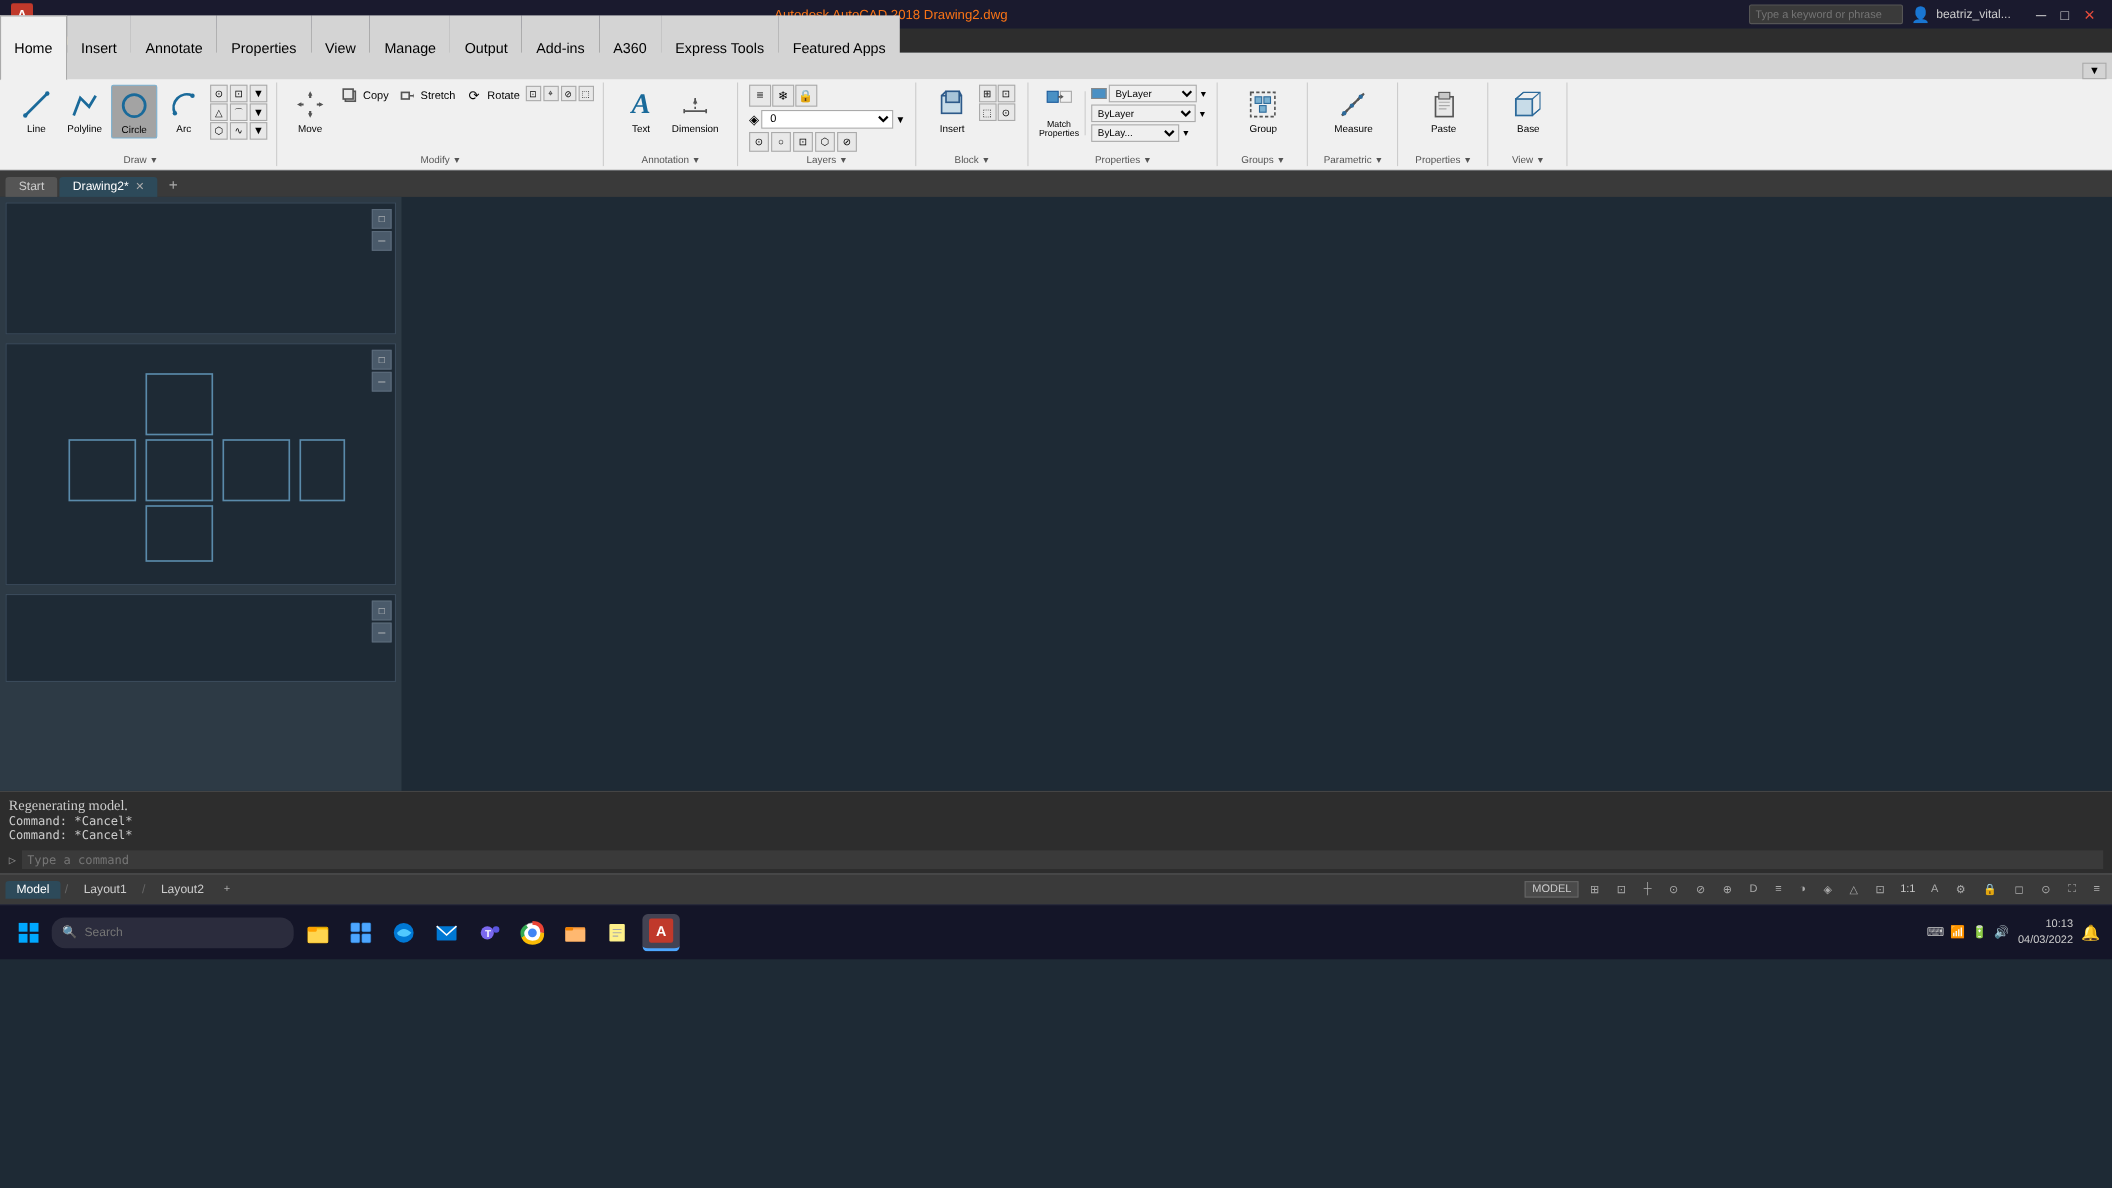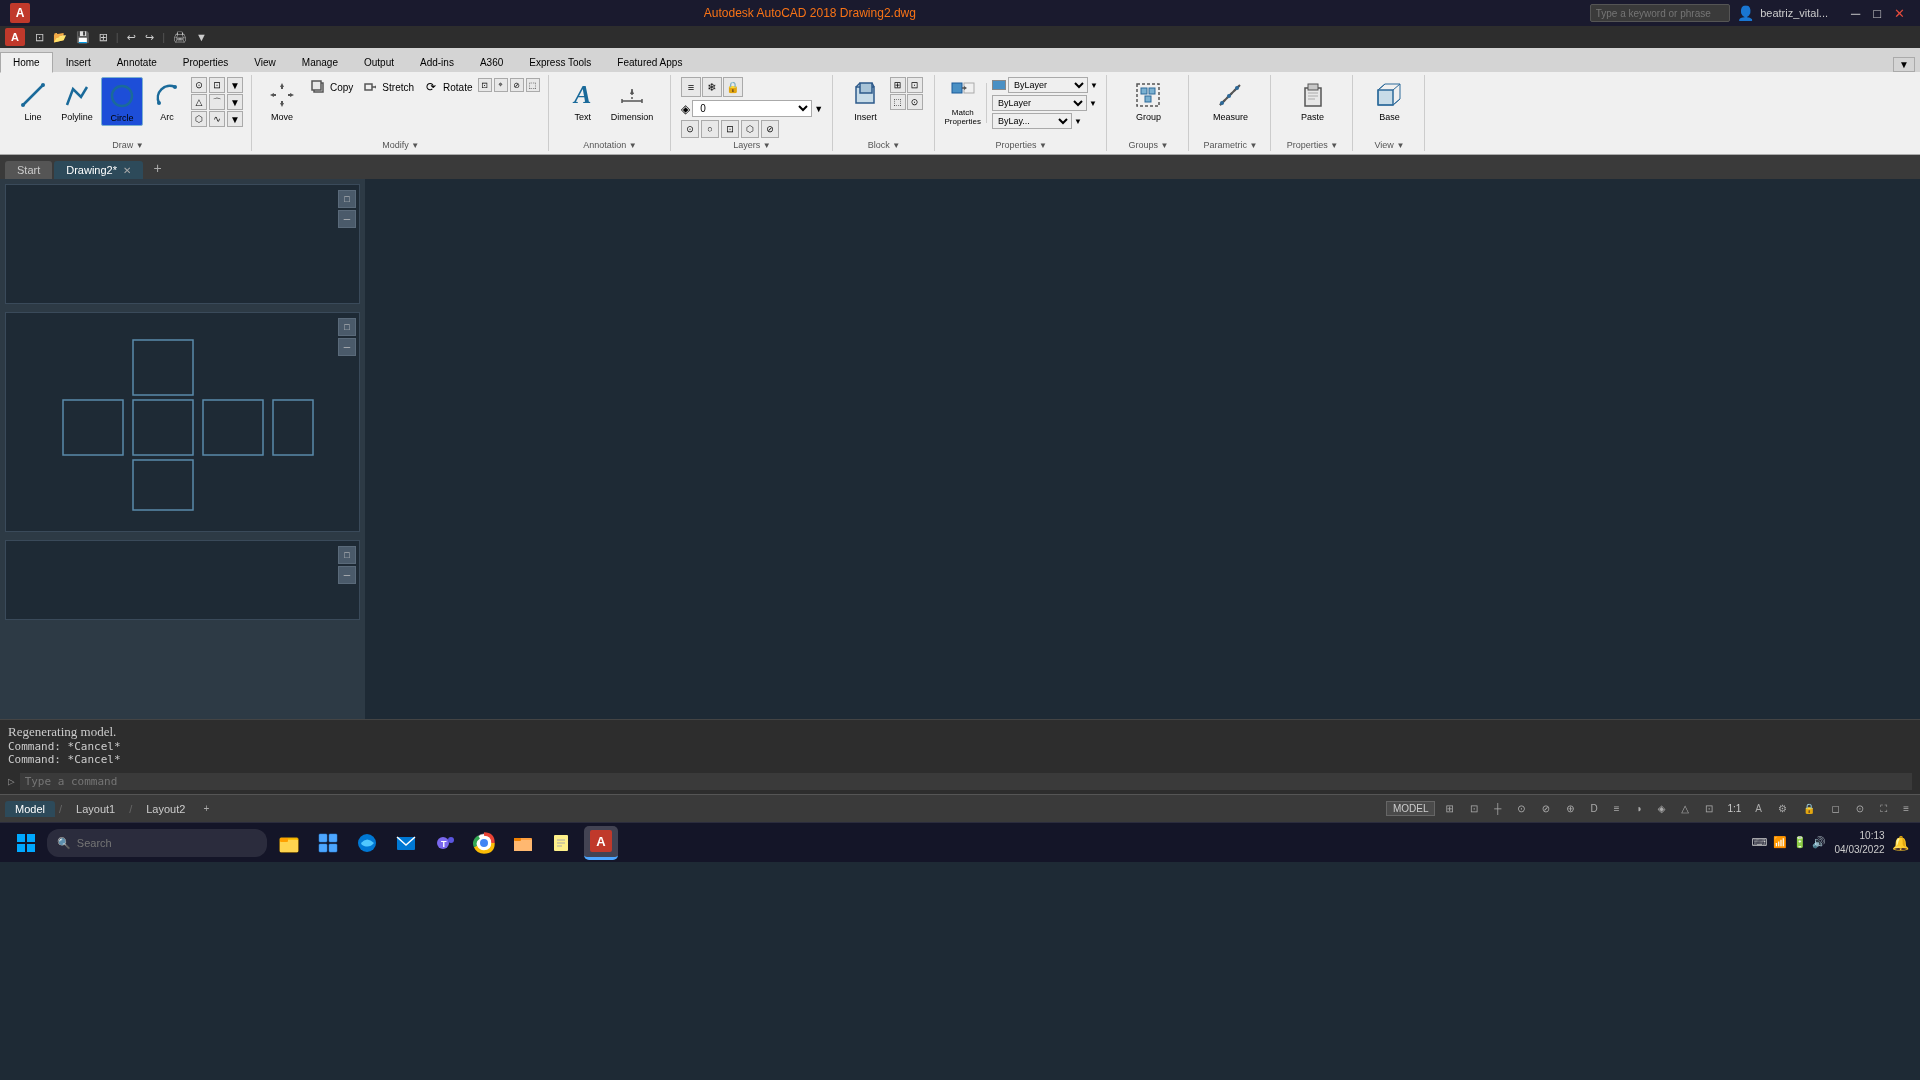--- a/index.html
+++ b/index.html
@@ -36,22 +36,22 @@
       background: #f0f0f0;
       border-bottom: 1px solid #aaa;
     }
     #ribbon-tabs {
       display: flex;
       background: #d4d4d4;
       height: 24px;
       align-items: flex-end;
     }
     .ribbon-tab {
-      padding: 4px 12px;
-      font-size: 10px;
+      padding: 21px 12px;
+      font-size: 13px;
       cursor: pointer;
       background: #d4d4d4;
       border: 1px solid transparent;
       border-bottom: none;
     }
     .ribbon-tab.active {
       background: #f0f0f0;
       border-color: #aaa;
       border-bottom: 1px solid #f0f0f0;
       margin-bottom: -1px;
@@ -305,21 +305,21 @@
       cursor: pointer;
     }
     .bb-scale {
       color: #ccc;
       font-size: 10px;
       padding: 0 4px;
     }
 
     
     #taskbar {
-      height: 40px;
+      height: 50px;
       background: rgba(20,20,40,0.95);
       display: flex;
       align-items: center;
       padding: 0 10px;
       gap: 5px;
       border-top: 1px solid rgba(255,255,255,0.1);
     }
     .tb-start {
       width: 32px;
       height: 32px;
@@ -431,21 +431,21 @@
       text-orientation: mixed;
     }
 
     .viewport-container {
       flex: 1;
       position: relative;
       height: 100%;
     }
 
     
-    .ribbon-item.highlight { background: #1d4ed8; border: 1px solid #7ab0d0; }
+    .ribbon-item.highlight { background: #a3a3a3; border: 1px solid #7ab0d0; }
   </style>
 </head>
 <body>
 
 <div id="titlebar">
   <div class="left">
     <div style="width:20px;height:20px;background:#c0392b;display:flex;align-items:center;justify-content:center;color:white;font-weight:bold;font-size:12px;border-radius:2px;">A</div>
   </div>
   <div class="title">Autodesk AutoCAD 2018    Drawing2.dwg</div>
   <div class="right">

